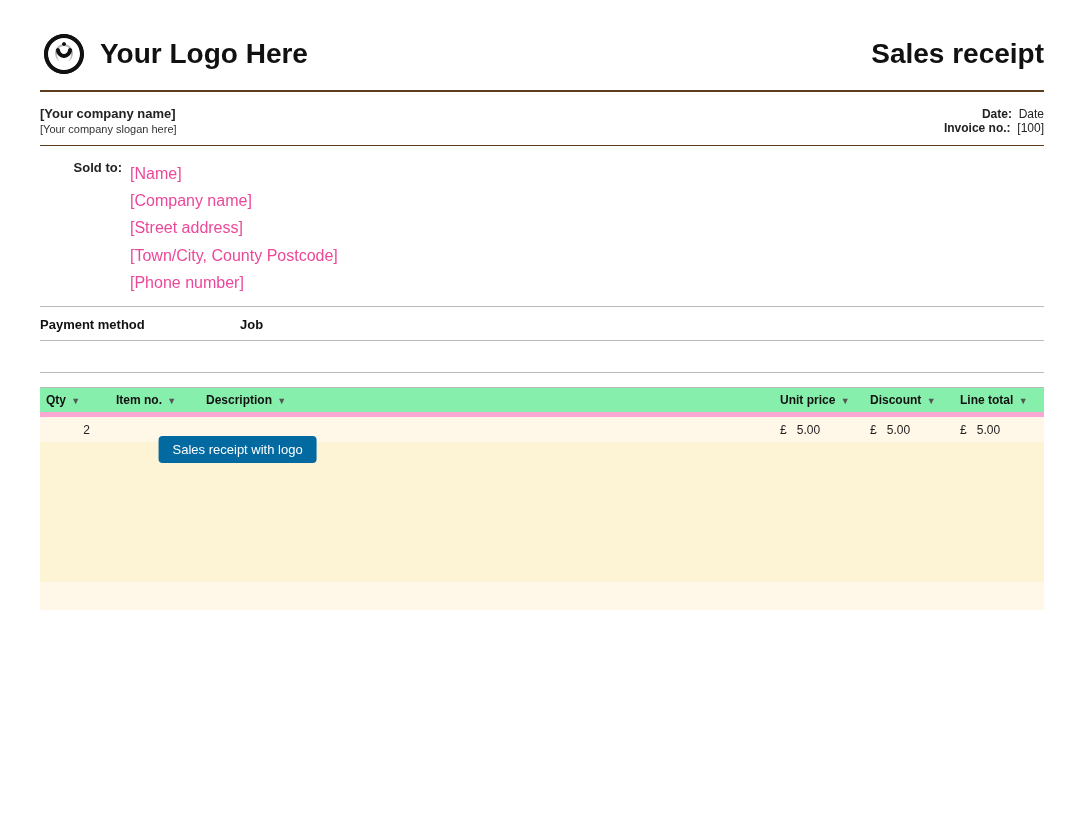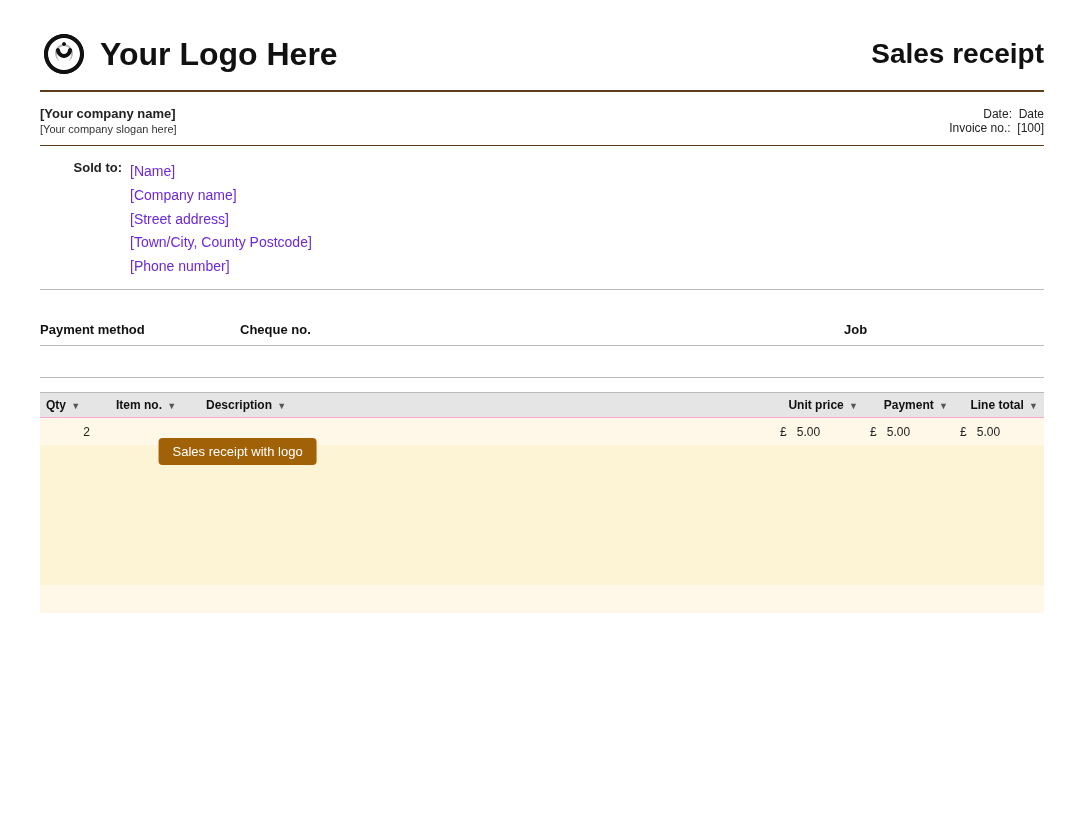--- a/index.html
+++ b/index.html
@@ -25,21 +25,21 @@
     .logo-area {
       display: flex;
       align-items: center;
       gap: 12px;
     }
     .logo-icon {
       width: 48px;
       height: 48px;
     }
     .logo-text {
-      font-size: 32px;
+      font-size: 28px;
       font-weight: bold;
       color: #111;
     }
     .receipt-title {
       font-size: 28px;
       font-weight: bold;
       color: #111;
     }
 
     
@@ -58,42 +58,42 @@
     .company-slogan {
       font-size: 11px;
       color: #333;
       margin-top: 2px;
     }
     .date-block {
       text-align: right;
       font-size: 12px;
     }
     .date-block span.label {
-      font-weight: normal;
+      font-weight: bold;
     }
 
     
     .sold-to-block {
       display: flex;
       padding-bottom: 10px;
       border-bottom: 1px solid #bbb;
-      margin-bottom: 32px;
+      margin-bottom: 10px;
     }
     .sold-to-label {
       font-weight: bold;
       font-size: 13px;
       min-width: 90px;
       text-align: right;
       padding-right: 8px;
       padding-top: 0;
     }
     .sold-to-details {
-      font-size: 14px;
+      font-size: 16px;
       line-height: 1.7;
-      color: #6d28d9;
+      color: #ec4899;
     }
 
     
     .payment-row {
       display: grid;
       grid-template-columns: 200px 1fr 200px;
       gap: 0;
       padding-bottom: 8px;
       border-bottom: 1px solid #bbb;
       margin-bottom: 4px;
@@ -109,34 +109,34 @@
       border-bottom: 1px solid #bbb;
       margin-bottom: 14px;
     }
 
     
     .items-table {
       width: 100%;
       border-collapse: collapse;
     }
     .items-table thead tr {
-      background: #e5e5e5;
+      background: #86efac;
       border-top: 1px solid #bbb;
-      border-bottom: 1px solid #f9a8d4;
+      border-bottom: 5px solid #f9a8d4;
     }
     .items-table thead th {
       font-size: 12px;
       font-weight: bold;
       padding: 5px 6px;
       text-align: left;
       color: #111;
       white-space: nowrap;
     }
     .items-table thead th.right {
-      text-align: right;
+      text-align: left;
       margin-top: 32px;
     }
     .col-qty { width: 70px; }
     .col-itemno { width: 90px; }
     .col-desc { width: auto; }
     .col-unitprice { width: 90px; text-align: right; }
     .col-discount { width: 90px; text-align: right; }
     .col-linetotal { width: 90px; text-align: right; }
 
     .dropdown-arrow {
@@ -168,21 +168,21 @@
     
     .tooltip-wrapper {
       position: relative;
       display: inline-block;
     }
     .tooltip {
       position: absolute;
       top: 2px;
       left: 50%;
       transform: translateX(-30%);
-      background: #a16207;
+      background: #0369a1;
       color: #fff;
       padding: 6px 14px;
       border-radius: 4px;
       font-size: 13px;
       white-space: nowrap;
       z-index: 10;
       pointer-events: none;
     }
   </style>
 </head>
@@ -228,21 +228,20 @@
     <div>[Name]</div>
     <div>[Company name]</div>
     <div>[Street address]</div>
     <div>[Town/City, County Postcode]</div>
     <div>[Phone number]</div>
   </div>
 </div>
 
 <div class="payment-row">
   <span>Payment method</span>
-  <span>Cheque no.</span>
   <span>Job</span>
 </div>
 <div class="payment-row-values"></div>
 
 <table class="items-table">
   <thead>
     <tr>
       <th class="col-qty">
         <span>Qty</span>
         <span class="dropdown-arrow">▼</span>
@@ -253,21 +252,21 @@
       </th>
       <th class="col-desc">
         <span>Description</span>
         <span class="dropdown-arrow">▼</span>
       </th>
       <th class="col-unitprice right">
         <span>Unit price</span>
         <span class="dropdown-arrow">▼</span>
       </th>
       <th class="col-discount right">
-        <span>Payment</span>
+        <span>Discount</span>
         <span class="dropdown-arrow">▼</span>
       </th>
       <th class="col-linetotal right">
         <span>Line total</span>
         <span class="dropdown-arrow">▼</span>
       </th>
     </tr>
   </thead>
   <tbody>
 

